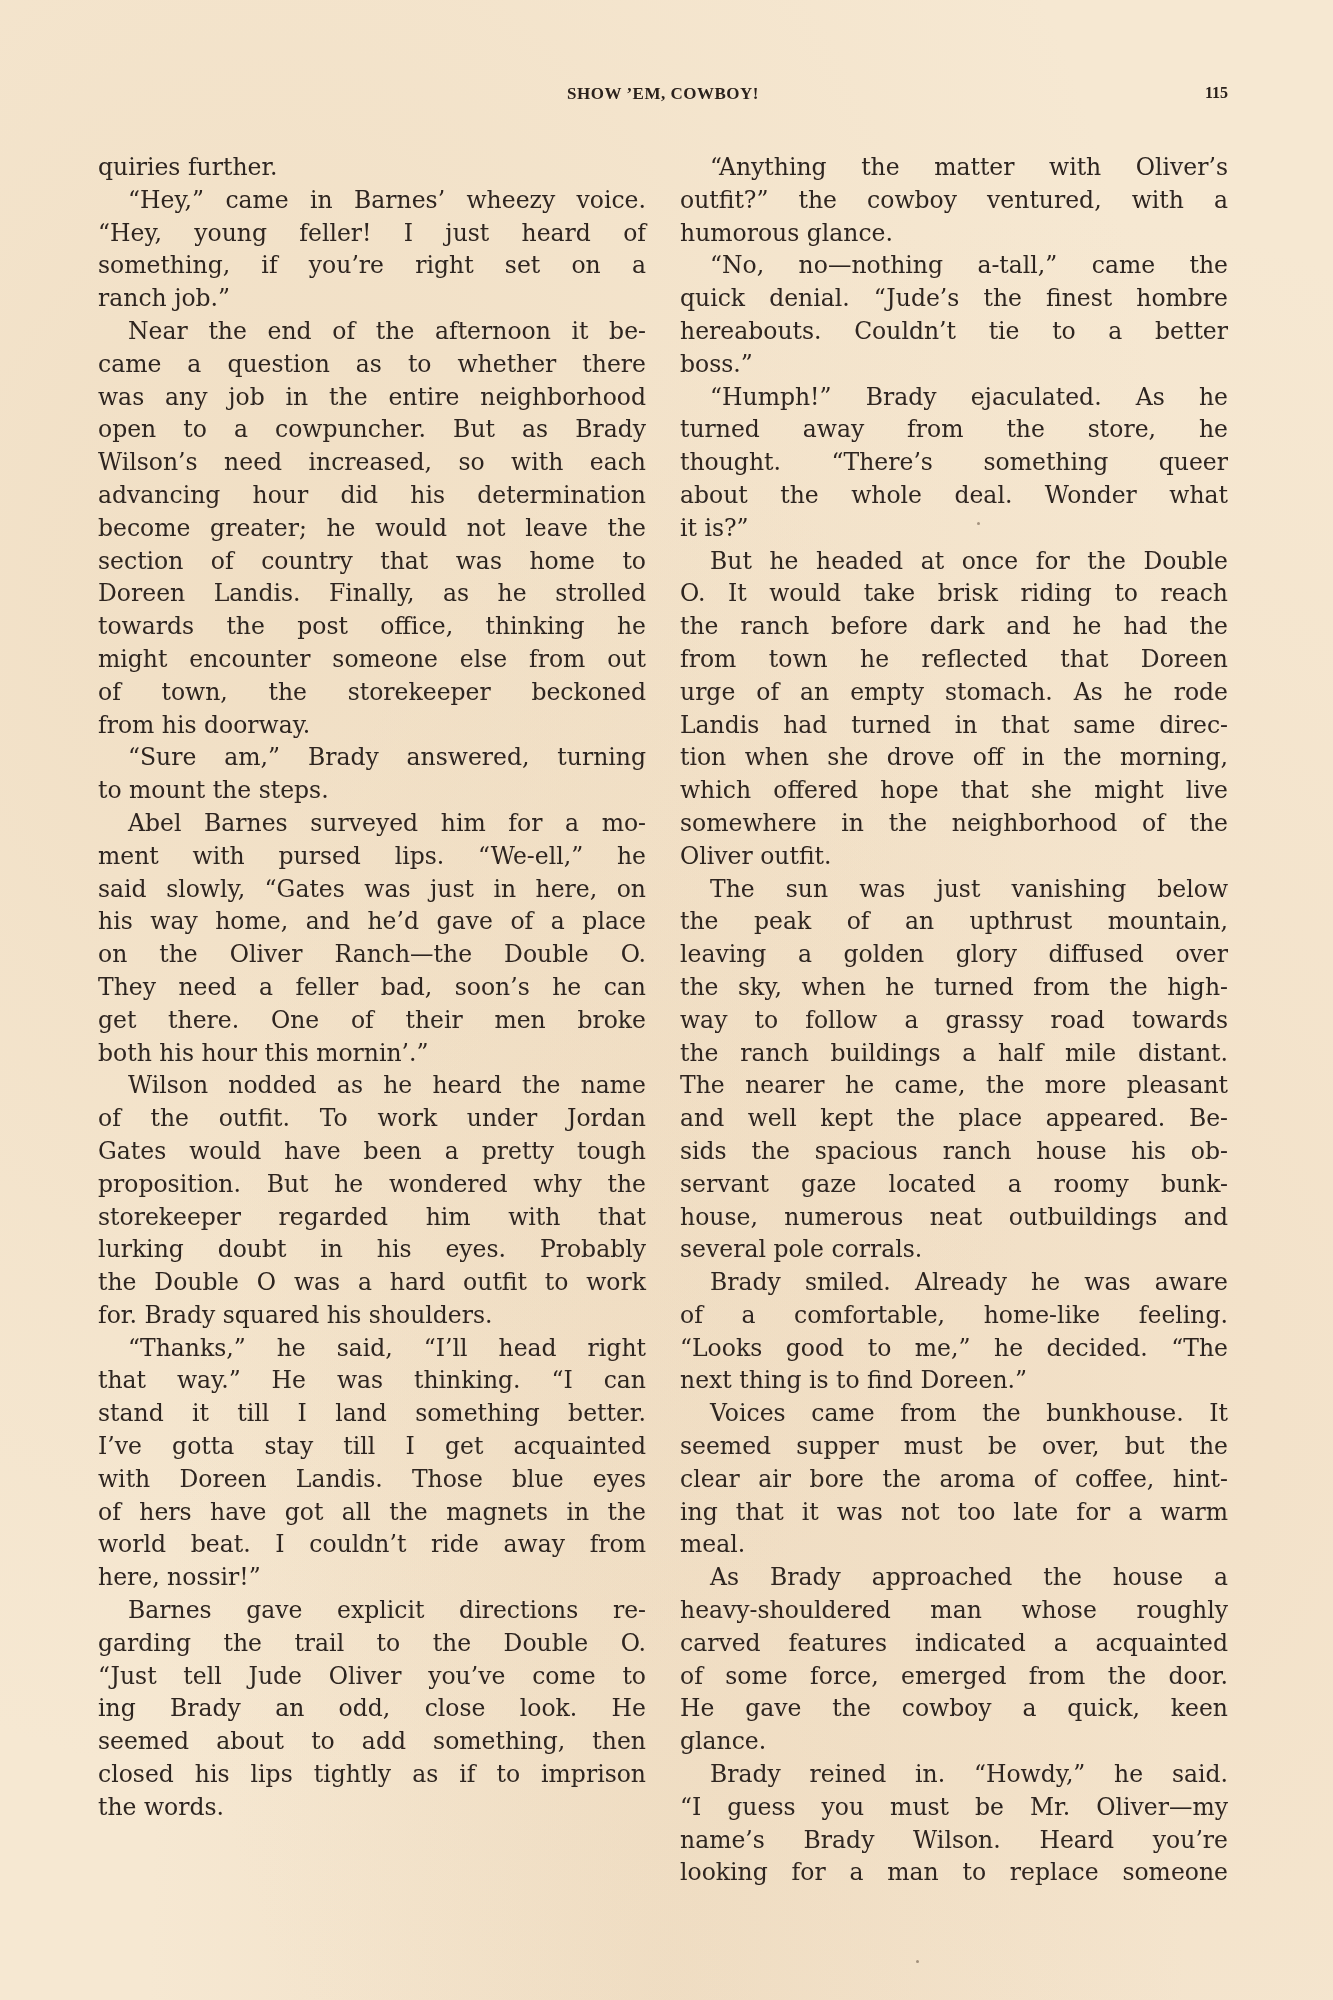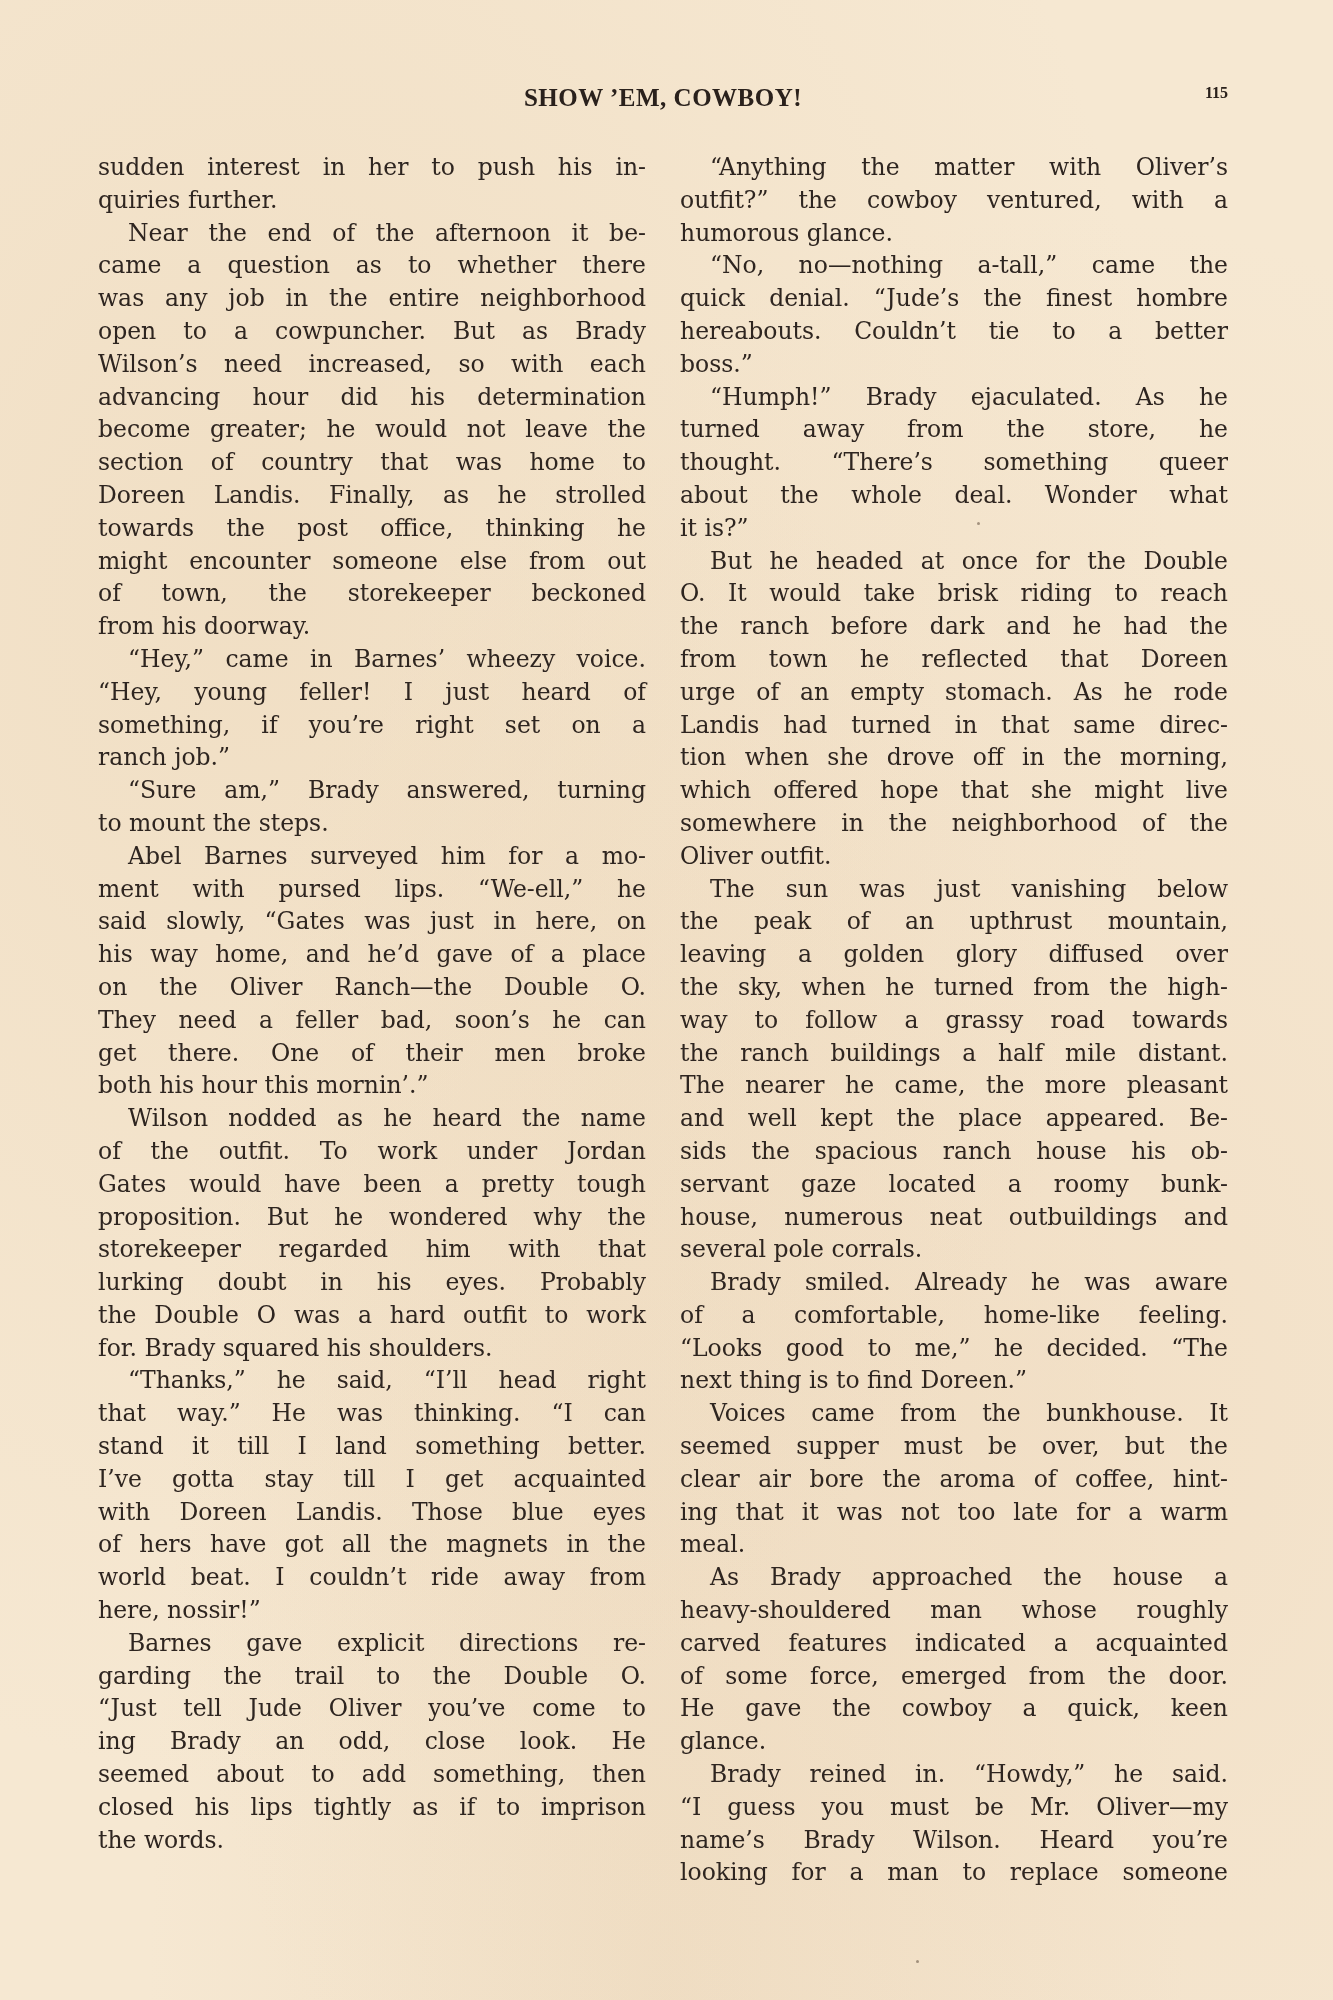--- a/index.html
+++ b/index.html
@@ -26,21 +26,21 @@
       width: 1130px;
       height: 34px;
     }
     .running-title {
       position: absolute;
       left: 0;
       right: 0;
       text-align: center;
       font-family: "Liberation Serif", "DejaVu Serif", serif;
       font-weight: bold;
-      font-size: 25px;
+      font-size: 17px;
       letter-spacing: 0.5px;
       color: #2a211c;
     }
     .page-number {
       position: absolute;
       right: 0;
       font-family: "Liberation Serif", "DejaVu Serif", serif;
       font-weight: bold;
       font-size: 16px;
       color: #2a211c;
@@ -84,45 +84,44 @@
 <body>
 
 <div class="page">
   <div class="running-head">
     <span class="running-title">SHOW ’EM, COWBOY!</span>
     <span class="page-number">115</span>
   </div>
 
   <div class="column col-left" id="col-0">
       <div class="para">
-        <span class="line">sudden interest in her to push his in-</span>
         <span class="line last">quiries further.</span>
+      </div>
+      <div class="para">
+        <span class="line indent">“Hey,” came in Barnes’ wheezy voice.</span>
+        <span class="line">“Hey, young feller!  I just heard of</span>
+        <span class="line">something, if you’re right set on a</span>
+        <span class="line last">ranch job.”</span>
       </div>
       <div class="para">
         <span class="line indent">Near the end of the afternoon it be-</span>
         <span class="line">came a question as to whether there</span>
         <span class="line">was any job in the entire neighborhood</span>
         <span class="line">open to a cowpuncher.  But as Brady</span>
         <span class="line">Wilson’s need increased, so with each</span>
         <span class="line">advancing hour did his determination</span>
         <span class="line">become greater; he would not leave the</span>
         <span class="line">section of country that was home to</span>
         <span class="line">Doreen Landis.  Finally, as he strolled</span>
         <span class="line">towards the post office, thinking he</span>
         <span class="line">might encounter someone else from out</span>
         <span class="line">of town, the storekeeper beckoned</span>
         <span class="line last">from his doorway.</span>
       </div>
       <div class="para">
-        <span class="line indent">“Hey,” came in Barnes’ wheezy voice.</span>
-        <span class="line">“Hey, young feller!  I just heard of</span>
-        <span class="line">something, if you’re right set on a</span>
-        <span class="line last">ranch job.”</span>
-      </div>
-      <div class="para">
         <span class="line indent">“Sure am,” Brady answered, turning</span>
         <span class="line last">to mount the steps.</span>
       </div>
       <div class="para">
         <span class="line indent">Abel Barnes surveyed him for a mo-</span>
         <span class="line">ment with pursed lips.  “We-ell,” he</span>
         <span class="line">said slowly, “Gates was just in here, on</span>
         <span class="line">his way home, and he’d gave of a place</span>
         <span class="line">on the Oliver Ranch—the Double O.</span>
         <span class="line">They need a feller bad, soon’s he can</span>

